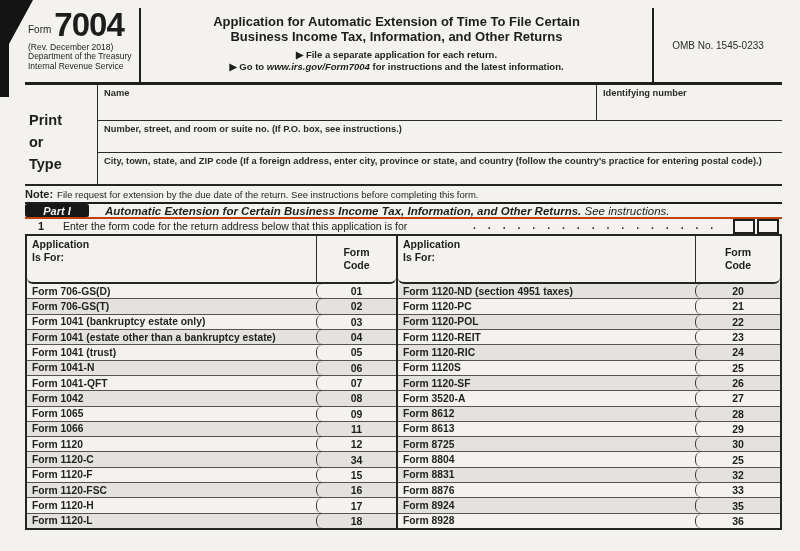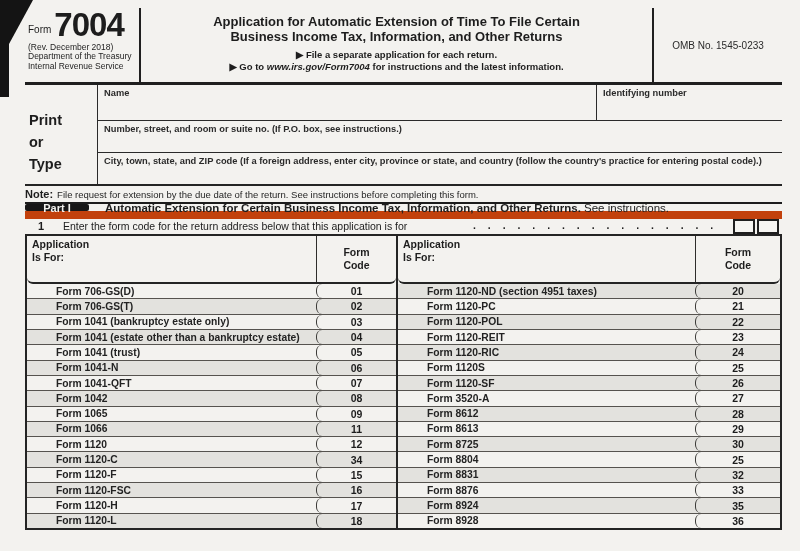--- a/index.html
+++ b/index.html
@@ -37,21 +37,21 @@
   .id-cell{width:186px;border-left:1.5px solid #2a2a2a;padding:3px 6px;}
   .row-street{height:32px;border-bottom:1.5px solid #2a2a2a;padding:3px 6px;}
   .row-city{flex:1;padding:3px 6px;}
 
   
   .note{position:absolute;left:25px;top:188px;width:757px;height:13px;display:flex;align-items:baseline;gap:4px;white-space:nowrap;}
   .note-label{font-size:11px;font-weight:bold;}
   .note-text{font-size:9.5px;color:#262626;}
 
   
-  .part1{position:absolute;left:25px;top:202px;width:757px;height:17px;border-top:2.5px solid #1c1c1c;border-bottom:8px solid #c2410c;display:flex;align-items:stretch;}
+  .part1{position:absolute;left:25px;top:202px;width:757px;height:17px;border-top:2.5px solid #1c1c1c;border-bottom:2px solid #c2410c;display:flex;align-items:stretch;font-style:italic;}
   .part-badge{width:64px;background:#171717;color:#f2f1ee;font-size:11px;font-weight:bold;display:flex;align-items:center;justify-content:center;border-radius:2px;margin-right:16px;}
   .part-heading{align-self:center;font-size:11.5px;font-weight:bold;white-space:nowrap;}
   .part-heading .suffix{font-weight:normal;}
 
   
   .line1{position:absolute;left:25px;top:219px;width:757px;height:15px;font-size:10.5px;}
   .l1-num{position:absolute;left:13px;top:1px;font-weight:bold;font-size:11px;}
   .l1-text{position:absolute;left:38px;top:1px;white-space:nowrap;}
   .l1-dots{position:absolute;left:448px;right:56px;top:0;overflow:hidden;white-space:nowrap;font-weight:bold;word-spacing:9px;}
   .l1-box{position:absolute;top:0;width:22px;height:15px;border:2px solid #1f1f1f;background:#f6f5f2;}
@@ -62,21 +62,21 @@
   .tablewrap{position:absolute;left:25px;top:234px;width:757px;height:296px;display:flex;border:2px solid #242424;}
   .tcol{display:flex;flex-direction:column;}
   .tcol.left{width:371px;border-right:2px solid #242424;}
   .tcol.right{flex:1;}
   .thead{height:48px;border-bottom:2px solid #242424;display:flex;font-weight:bold;border-radius:6px;}
   .th-app{flex:1;padding:2px 0 0 5px;font-size:10.5px;line-height:13px;}
   .th-code{border-left:1.5px solid #2e2d2b;display:flex;flex-direction:column;align-items:center;justify-content:center;font-size:10.5px;line-height:13px;}
   .tcol.left .th-code,.tcol.left .cell-code{width:80px;}
   .tcol.right .th-code,.tcol.right .cell-code{width:85px;}
   .tbody{flex:1;display:flex;flex-direction:column;}
-  .trow{flex:1;display:flex;align-items:stretch;padding-left:24px;}
+  .trow{flex:1;display:flex;align-items:stretch;}
   .trow + .trow{border-top:1px solid #56534f;}
   .trow.shaded{background:#e3e2de;}
   .cell-app{flex:1;display:flex;align-items:center;padding-left:5px;font-size:10.3px;font-weight:bold;color:#232323;}
   .cell-code{border-left:1.5px solid #3c3b38;display:flex;align-items:center;justify-content:center;font-size:10.5px;font-weight:bold;border-radius:6px;}
 </style>
 </head>
 <body>
 
 <div class="canvas">
 

